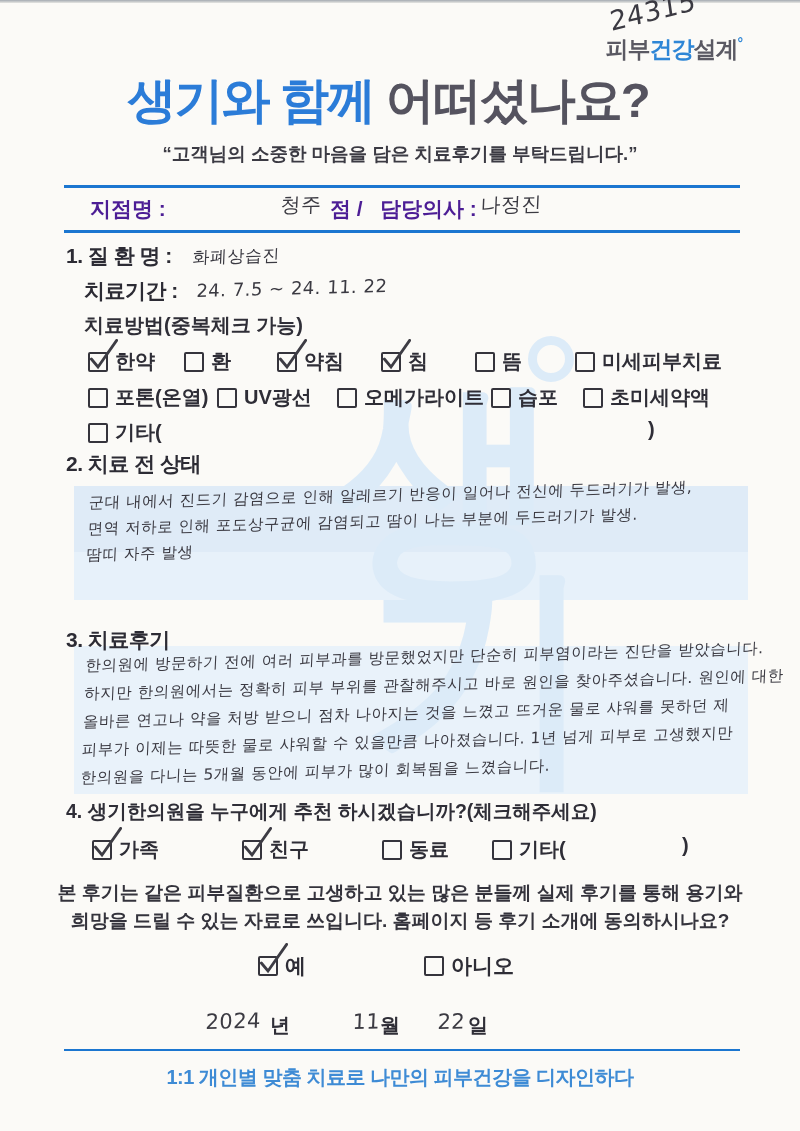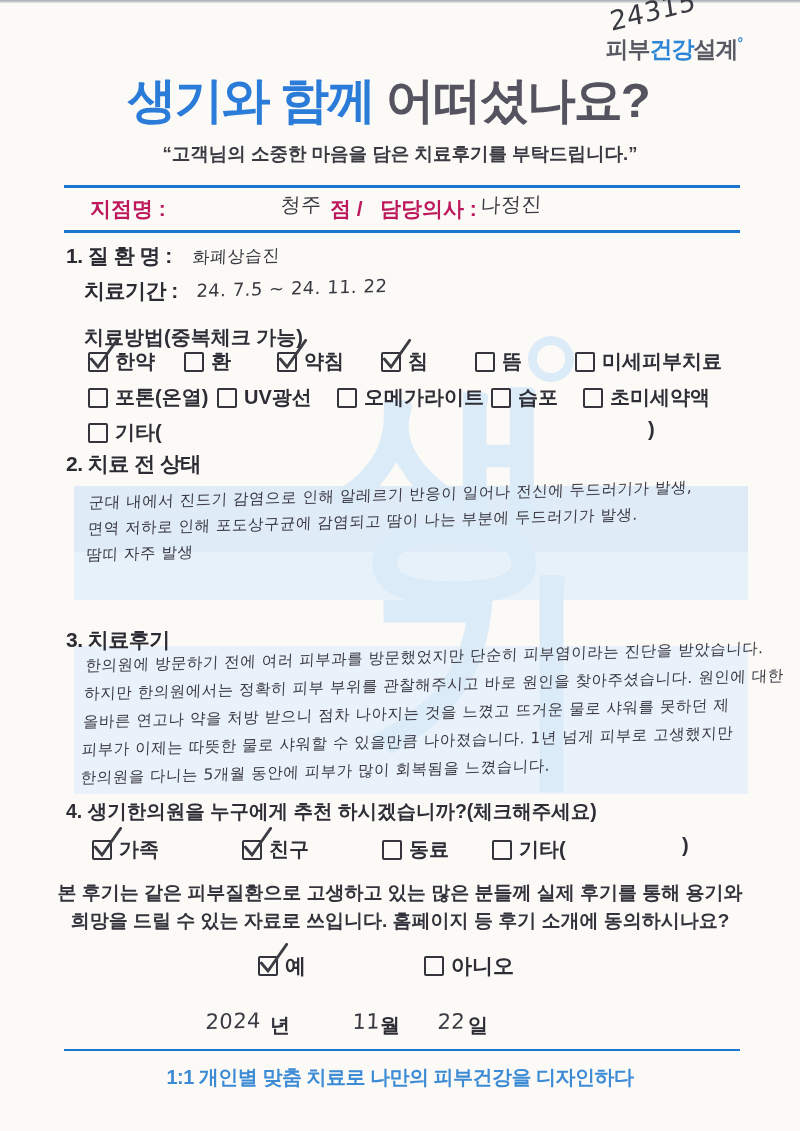--- a/index.html
+++ b/index.html
@@ -29,21 +29,21 @@
   .logo{left:560px;top:34px;width:182px;text-align:right;font-size:23px;font-weight:700;color:#5a5963;letter-spacing:-1px;}
   .logo .b{color:#2e86d6;font-weight:800;}
   .logo .deg{color:#2e86d6;font-size:14px;vertical-align:super;}
   .title{left:0;top:68px;width:776px;text-align:center;font-size:49px;font-weight:800;letter-spacing:-2px;}
   .title .t-blue{color:#2b7cd8;}
   .title .t-dark{color:#55535f;}
   .subtitle{left:0;top:141px;width:800px;text-align:center;font-size:18.5px;font-weight:600;color:#3b3a43;}
   
   .branch-box{position:absolute;left:64px;top:185px;width:676px;height:42px;z-index:1;
     border-top:3px solid #1b76d0;border-bottom:3px solid #1b76d0;}
-  .lbl21{font-size:21px;font-weight:700;color:#be185d;}
+  .lbl21{font-size:21px;font-weight:700;color:#4c1d95;}
   
   .cb{position:absolute;display:flex;align-items:center;gap:7px;z-index:2;}
   .cb .box{position:relative;width:16px;height:16px;border:2.2px solid #35343c;border-radius:2px;flex:0 0 auto;}
   .cb .tick{display:none;position:absolute;left:-4px;top:-15px;width:32px;height:32px;z-index:3;}
   .cb.checked .tick{display:block;}
   .cb .cb-label{font-size:20px;font-weight:700;color:#2e2d36;white-space:nowrap;}
   
   .sec-title{font-size:21px;font-weight:700;color:#2c2b34;letter-spacing:-.5px;}
   .hand-lines div{white-space:nowrap;}
   
@@ -76,21 +76,21 @@
   <span class="abs lbl21" style="left:90px;top:195px;">지점명 :</span>
   <span class="abs hand" style="left:280px;top:192px;font-size:20px;">청주</span>
   <span class="abs lbl21" style="left:330px;top:195px;">점 /</span>
   <span class="abs lbl21" style="left:380px;top:195px;">담당의사 :</span>
   <span class="abs hand" style="left:480px;top:192px;font-size:20px;">나정진</span>
 
   <span class="abs sec-title" style="left:66px;top:242px;">1. 질 환 명 :</span>
   <span class="abs hand" style="left:192px;top:246px;font-size:17px;">화폐상습진</span>
   <span class="abs sec-title" style="left:84px;top:277px;">치료기간 :</span>
   <span class="abs hand" style="left:196px;top:280px;font-size:18px;">24. 7.5  ~  24. 11. 22</span>
-  <span class="abs" style="left:84px;top:324px;font-size:20px;font-weight:700;">치료방법(중복체크 가능)</span>
+  <span class="abs" style="left:84px;top:312px;font-size:20px;font-weight:700;">치료방법(중복체크 가능)</span>
 
   <div class="cb checked" style="left:88px;top:348px;">
     <span class="box">
         <svg class="tick" viewBox="0 0 24 24">
           <path d="M4 15 L9 21 L23 1" stroke="#3d3c44" stroke-width="2.1" fill="none" stroke-linecap="round"></path>
         </svg>
       </span>
     <span class="cb-label">한약</span>
   </div>
   <div class="cb" style="left:184px;top:348px;">

